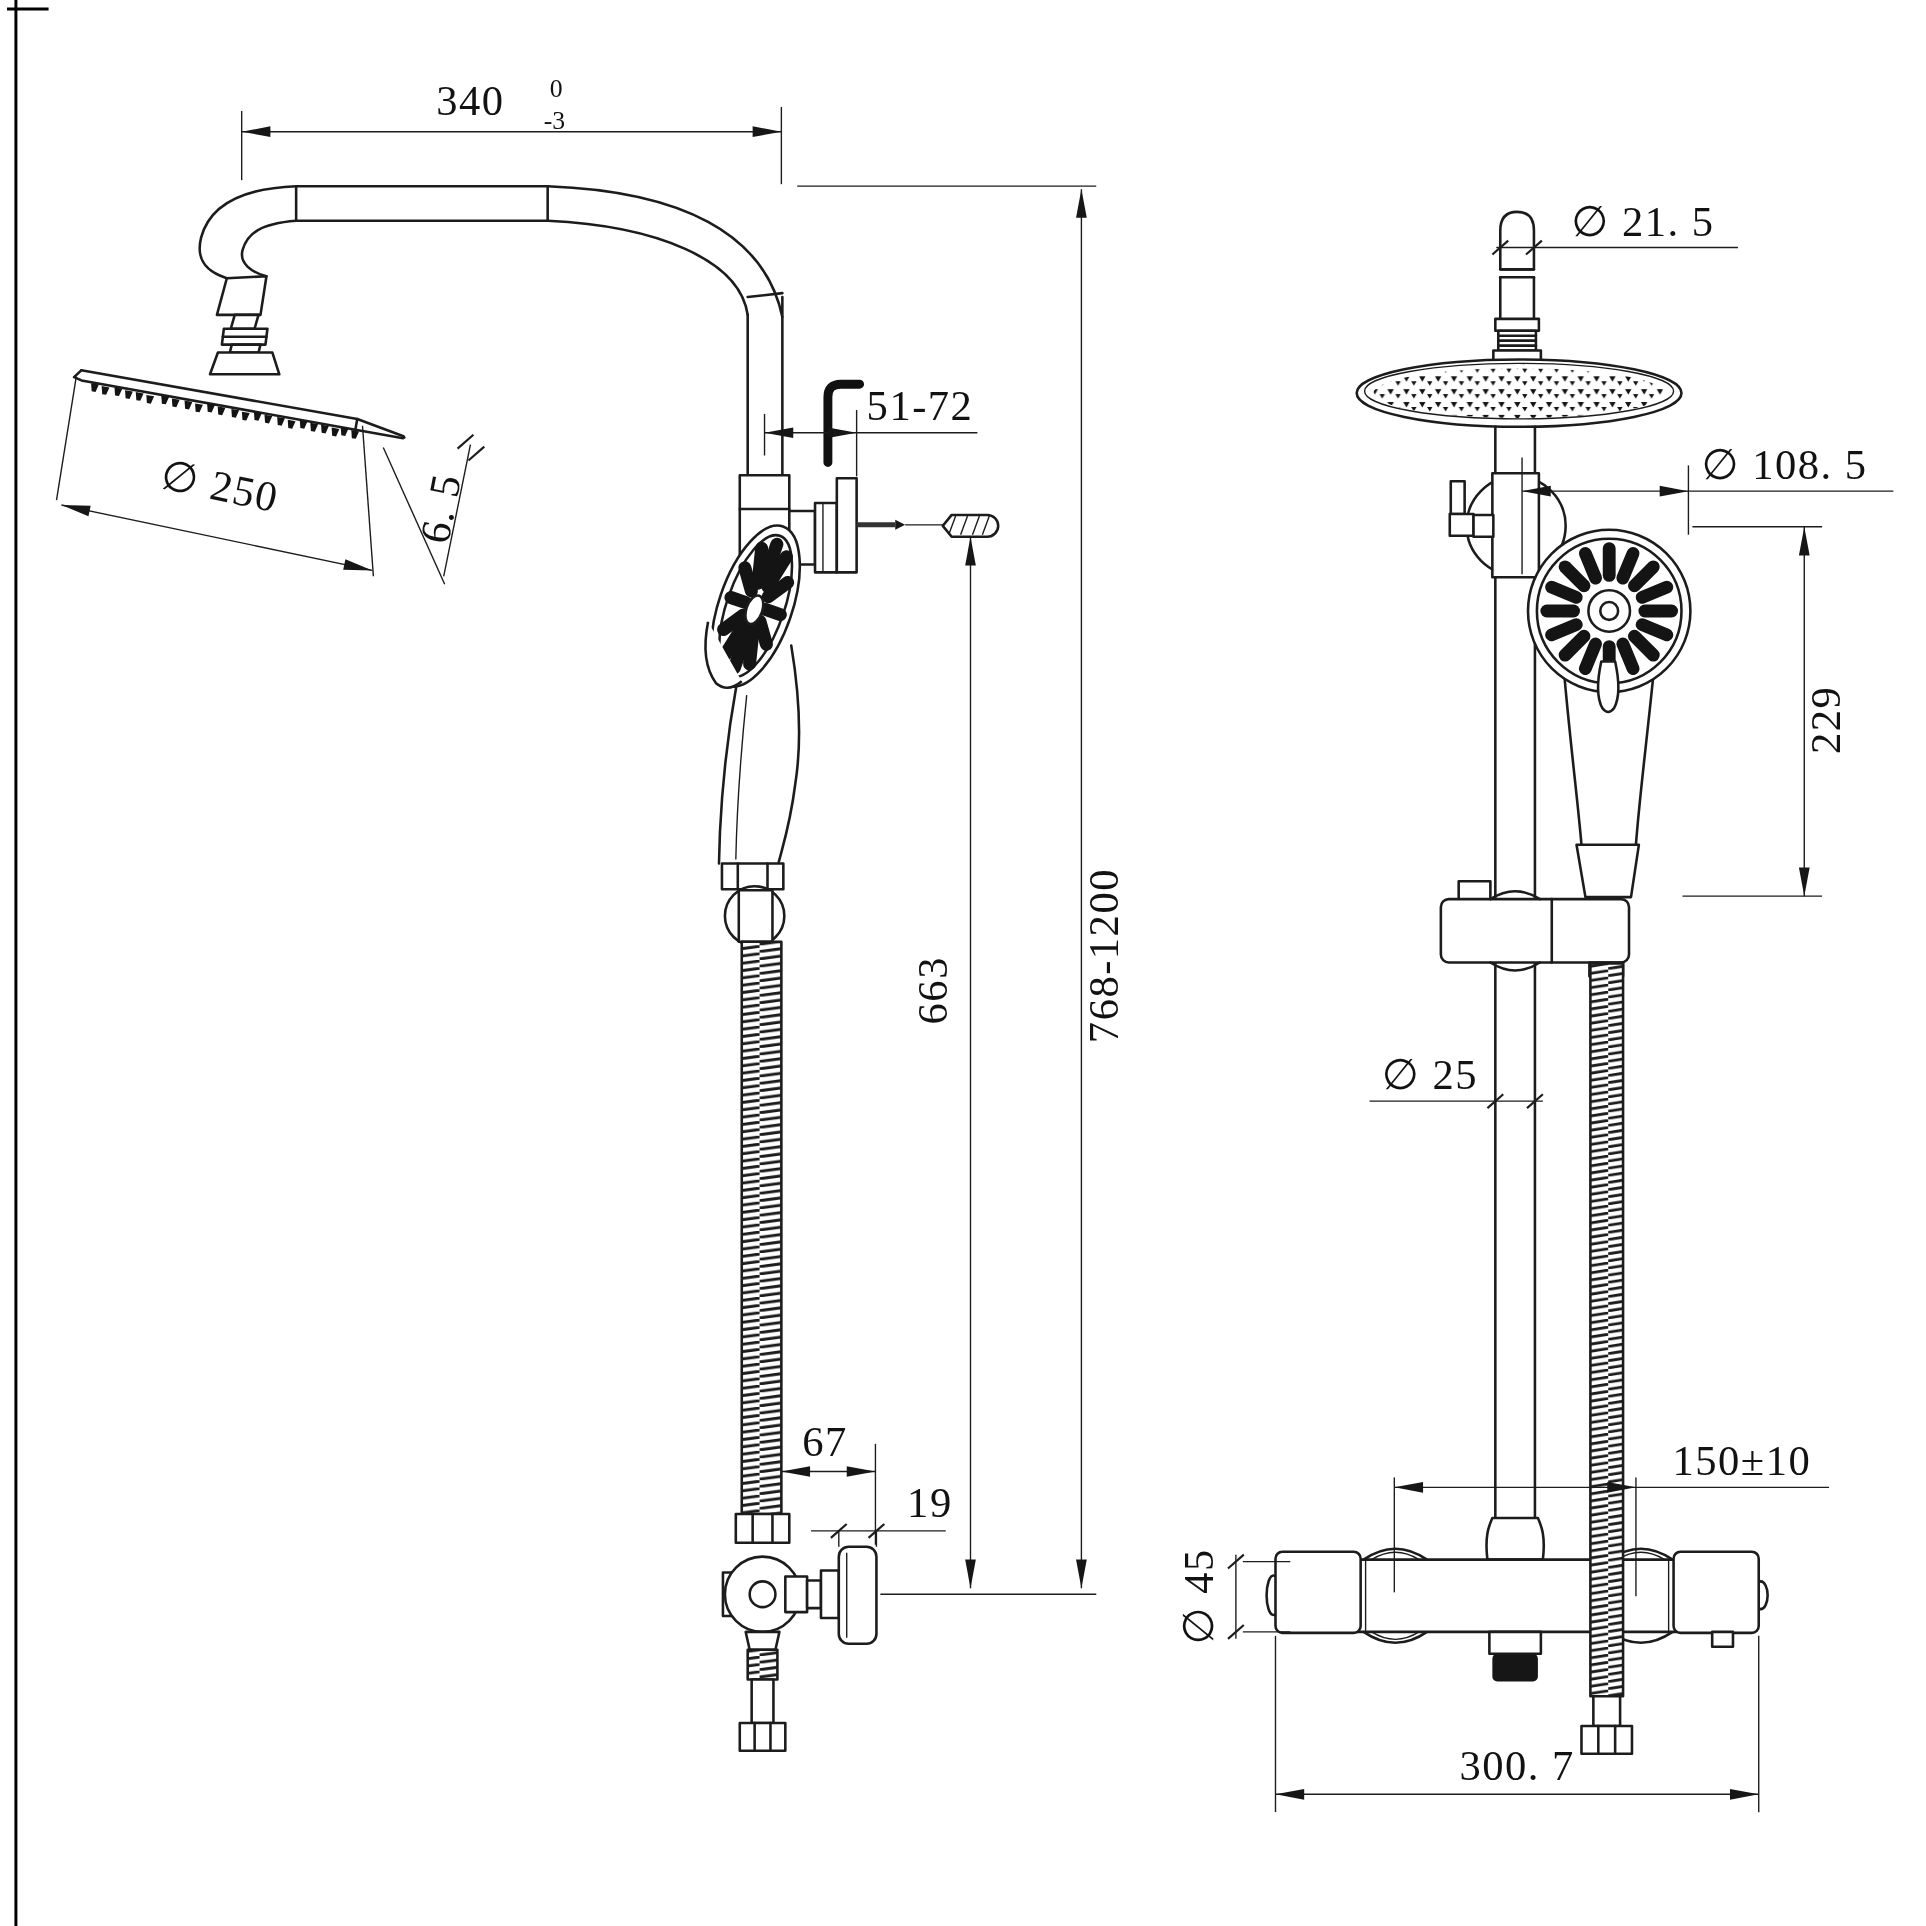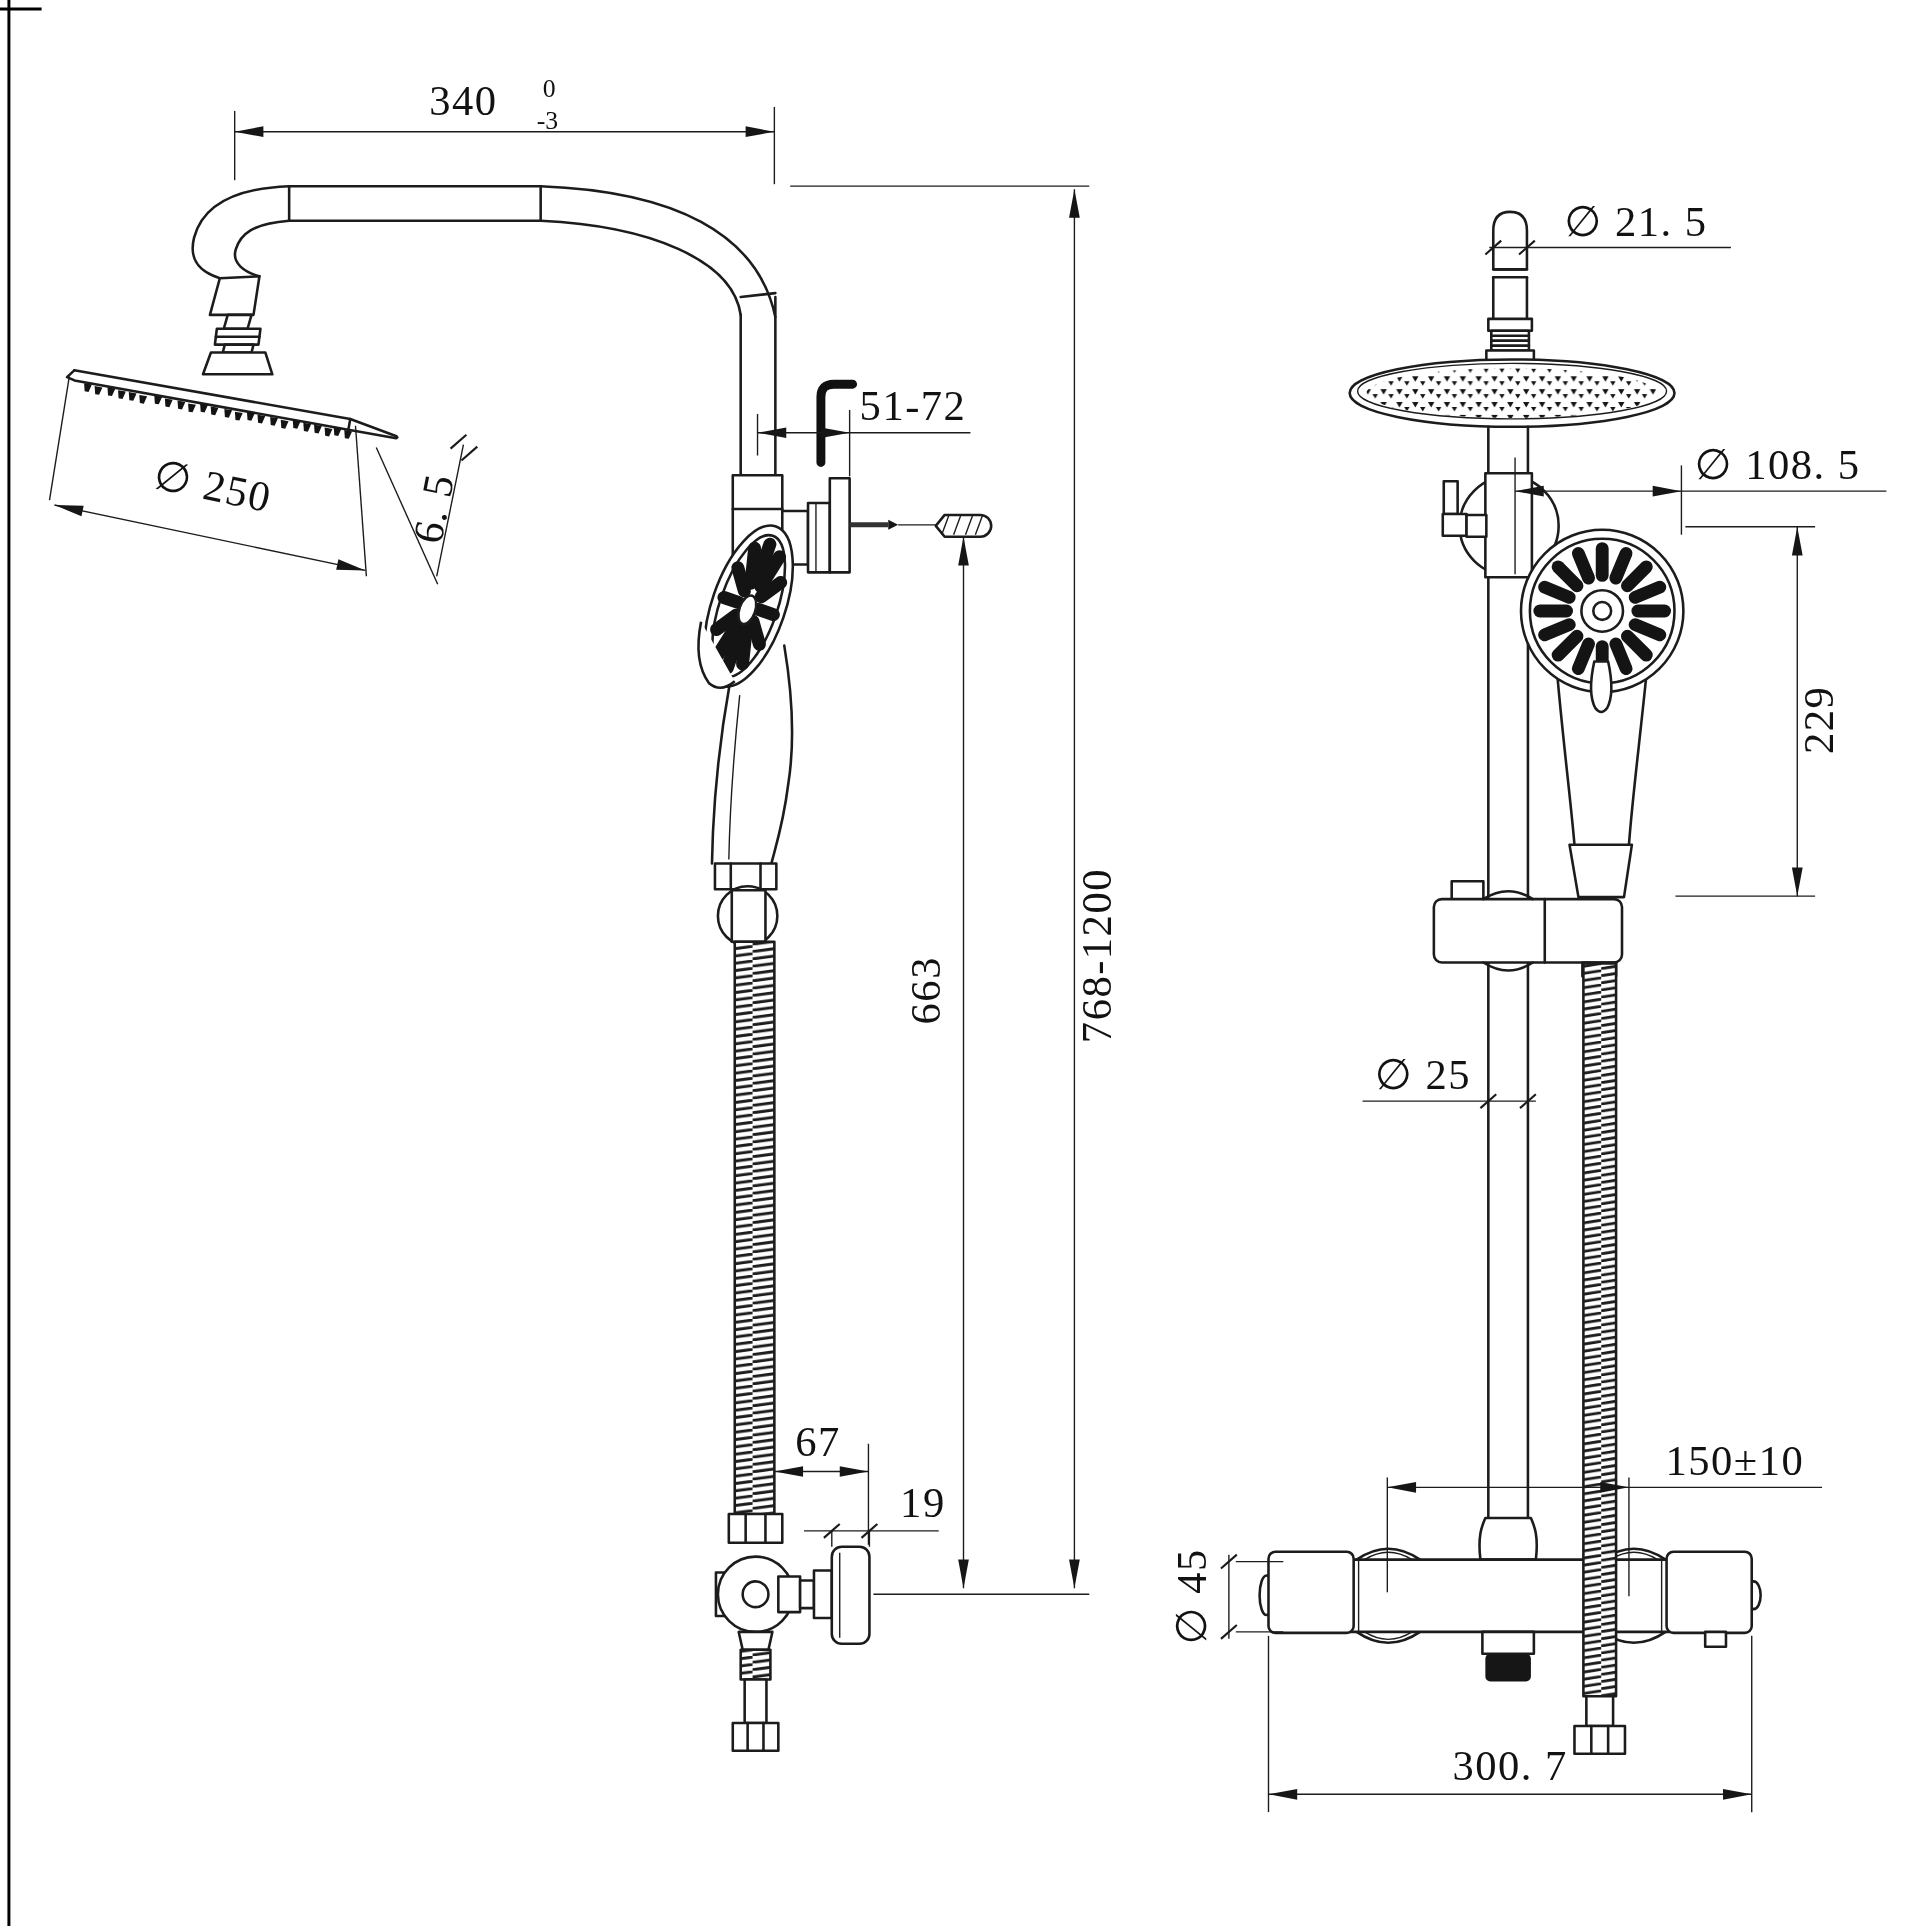--- a/index.html
+++ b/index.html
@@ -1,16 +1,16 @@
 <!DOCTYPE html>
 <html><head>
 <meta charset="utf-8">
 <style>
   html,body{margin:0;padding:0;background:#fff;}
-  #stage{width:1901px;height:1927px;position:relative;background:#fff;}
+  #stage{width:1901px;height:1927px;position:relative;background:#fff;margin-left:7px;}
   svg{display:block}
   .part{fill:none;stroke:#1c1c1c;stroke-width:2.6;stroke-linecap:round;stroke-linejoin:round;}
   .partw{fill:#ffffff;stroke:#1c1c1c;stroke-width:2.6;stroke-linejoin:round;}
   .dark{fill:#161616;stroke:none;}
   .thin{fill:none;stroke:#1c1c1c;stroke-width:1.4;}
   .thick{fill:none;stroke:#111;stroke-width:9;stroke-linecap:round;stroke-linejoin:round;}
   .screw{fill:none;stroke:#333;stroke-width:5;stroke-linecap:butt;}
   .petal{stroke:#141414;stroke-linecap:round;}
   .dimtext{font-family:"Liberation Serif","DejaVu Serif",serif;font-size:43px;fill:#121212;letter-spacing:1.5px;}
   .dimtext.sm{font-size:26px;letter-spacing:0;}

